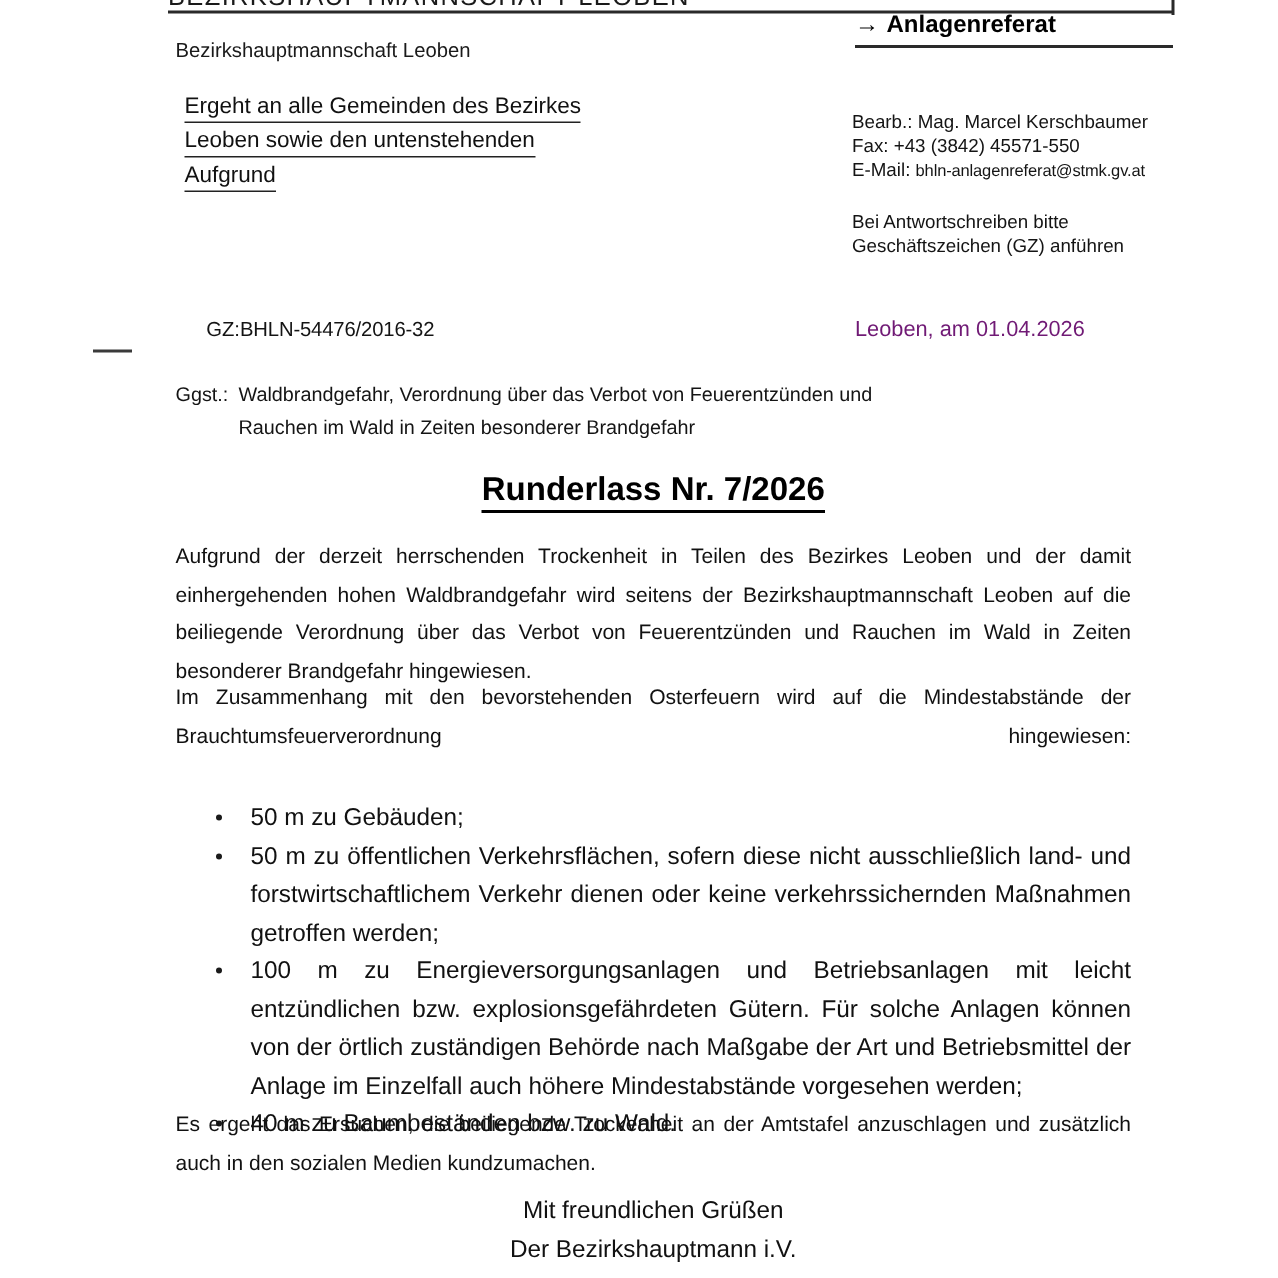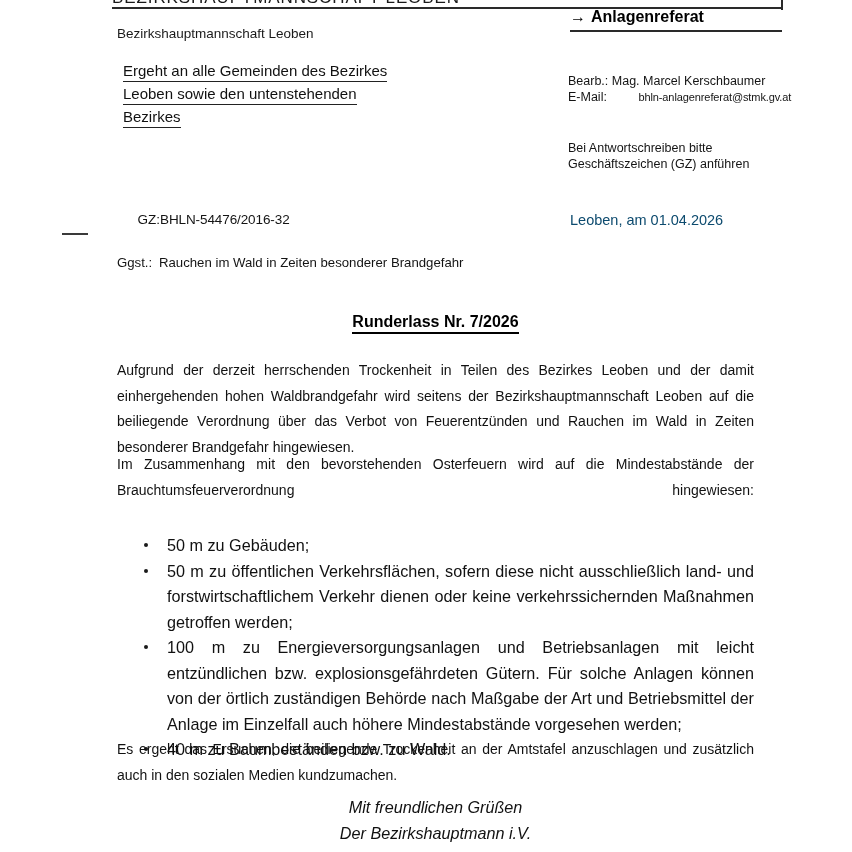--- a/index.html
+++ b/index.html
@@ -108,21 +108,21 @@
   .contact {
     position: absolute;
     left: 568px;
     top: 73px;
     font-size: 12.5px;
     line-height: 16.2px;
     color: #141414;
     white-space: nowrap;
   }
   .contact .c-label { display: inline-block; }
-  .contact .email-addr { font-size: 11px; letter-spacing: -0.1px; margin-left: 28px; }
+  .contact .email-addr { font-size: 11px; letter-spacing: -0.1px; }
   .contact-note {
     position: absolute;
     left: 568px;
     top: 140px;
     font-size: 12.5px;
     line-height: 16.2px;
     color: #141414;
     white-space: nowrap;
   }
 
@@ -146,21 +146,21 @@
     white-space: nowrap;
   }
   .gz-label { display: inline-block; width: 43px; text-align: right; }
   .gz-value { letter-spacing: -0.1px; }
 
   .date-line {
     position: absolute;
     left: 570px;
     top: 212px;
     font-size: 14.5px;
-    color: #0c4a6e;
+    color: #701a75;
     white-space: nowrap;
   }
 
   
   .subject {
     position: absolute;
     left: 117px;
     top: 252px;
     width: 500px;
     font-size: 13.2px;
@@ -178,21 +178,21 @@
   }
   .subject-body .sline { display: block; white-space: nowrap; }
 
   
   .doc-title {
     position: absolute;
     left: 117px;
     top: 313px;
     width: 637px;
     text-align: center;
-    font-size: 16px;
+    font-size: 22px;
     font-weight: bold;
     color: #000000;
   }
   .doc-title span {
     border-bottom: 2.2px solid #000000;
     padding-bottom: 2px;
   }
 
   
   .body-block {
@@ -247,72 +247,77 @@
   .signature {
     position: absolute;
     left: 117px;
     top: 795px;
     width: 637px;
     text-align: center;
     font-size: 16.2px;
     line-height: 25.5px;
     color: #111111;
   }
-  .signature .sig-line { display: block; font-style: italic; }
+  .signature .sig-line { display: block; }
 </style>
 </head>
 <body>
 
 <div id="page">
 
   <div class="authority-header">BEZIRKSHAUPTMANNSCHAFT LEOBEN</div>
   <div class="header-rule"></div>
   <div class="header-rule-tick"></div>
 
   <div class="sender">Bezirkshauptmannschaft Leoben</div>
 
   <div class="recipient">
     <span class="rline">Ergeht an alle Gemeinden des Bezirkes</span>
     <span class="rline">Leoben sowie den untenstehenden</span>
-    <span class="rline">Bezirkes</span>
+    <span class="rline">Aufgrund</span>
   </div>
 
   <div class="dept">
     <div class="dept-title">
       <span class="dept-arrow">→</span><span>Anlagenreferat</span>
     </div>
     <div class="dept-rule"></div>
   </div>
 
   <div class="contact">
     <div>
       <span class="c-label">Bearb.:</span>
       <span>Mag. Marcel Kerschbaumer</span>
     </div>
     <div>
+      <span class="c-label">Fax:</span>
+      <span>+43 (3842) 45571-550</span>
+    </div>
+    <div>
       <span class="c-label">E-Mail:</span>
       <span class="email-addr">bhln-anlagenreferat@stmk.gv.at</span>
     </div>
   </div>
 
   <div class="contact-note">
     <div>Bei Antwortschreiben bitte</div>
     <div>Geschäftszeichen (GZ) anführen</div>
   </div>
 
   <div class="margin-dash"></div>
 
   <div class="gz-row">
     <span class="gz-label">GZ:</span><span class="gz-value">BHLN-54476/2016-32</span>
   </div>
   <div class="date-line">Leoben, am 01.04.2026</div>
 
   <div class="subject">
     <span class="subject-label">Ggst.:</span>
     <div class="subject-body">
+      <span class="sline">Waldbrandgefahr, Verordnung über das Verbot von Feuerentzünden und</span>
       <span class="sline">Rauchen im Wald in Zeiten besonderer Brandgefahr</span>
     </div>
   </div>
 
   <div class="doc-title">
     <span>Runderlass Nr. 7/2026</span>
   </div>
 
   <div class="body-block p1">Aufgrund der derzeit herrschenden Trockenheit in Teilen des Bezirkes Leoben und der damit einhergehenden hohen Waldbrandgefahr wird seitens der Bezirkshauptmannschaft Leoben auf die beiliegende Verordnung über das Verbot von Feuerentzünden und Rauchen im Wald in Zeiten besonderer Brandgefahr hingewiesen.</div>
 

